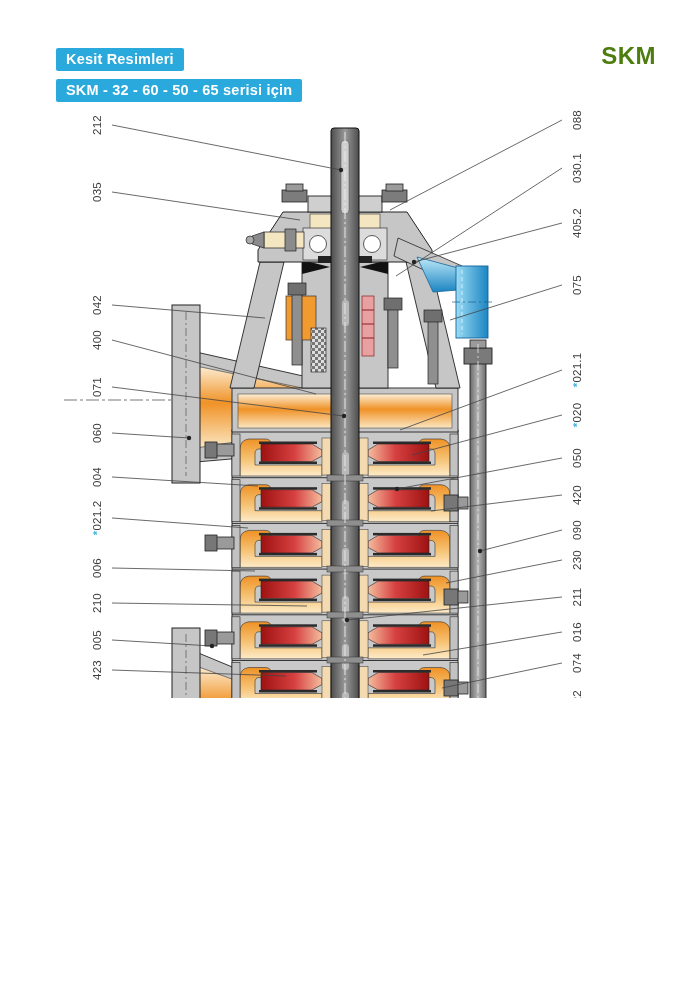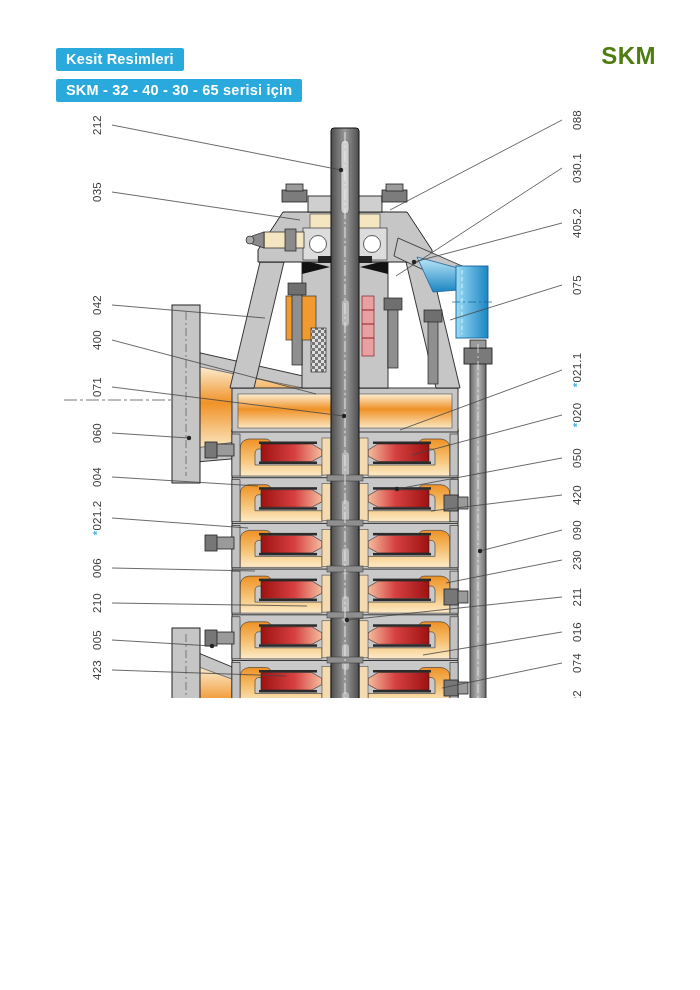--- a/index.html
+++ b/index.html
@@ -13,21 +13,21 @@
         font-size:24px;letter-spacing:.5px;}
   svg text.plbl{font-family:"Liberation Sans",sans-serif;font-size:11.5px;fill:#3c3c3c;letter-spacing:.2px;}
   svg text.plbl tspan.star{fill:#3fb3e4;font-weight:700;}
 </style>
 </head>
 <body>
 
 <div id="page">
 
   <div id="chip1" class="chip">Kesit Resimleri</div>
-  <div id="chip2" class="chip">SKM - 32 - 40 - 30 - 65 serisi için</div>
+  <div id="chip2" class="chip">SKM - 32 - 60 - 50 - 65 serisi için</div>
   <div id="logo">SKM</div>
 
   <svg id="art" width="700" height="990" viewBox="0 0 700 990" xmlns="http://www.w3.org/2000/svg">
     <defs>
       <linearGradient id="gOv" x1="0" y1="0" x2="0" y2="1">
         <stop offset="0" stop-color="#ef9226"></stop>
           <stop offset="0.55" stop-color="#f6c375"></stop>
           <stop offset="1" stop-color="#fdebc9"></stop>
       </linearGradient>
       <linearGradient id="gPipe" x1="0" y1="0" x2="0" y2="1">

